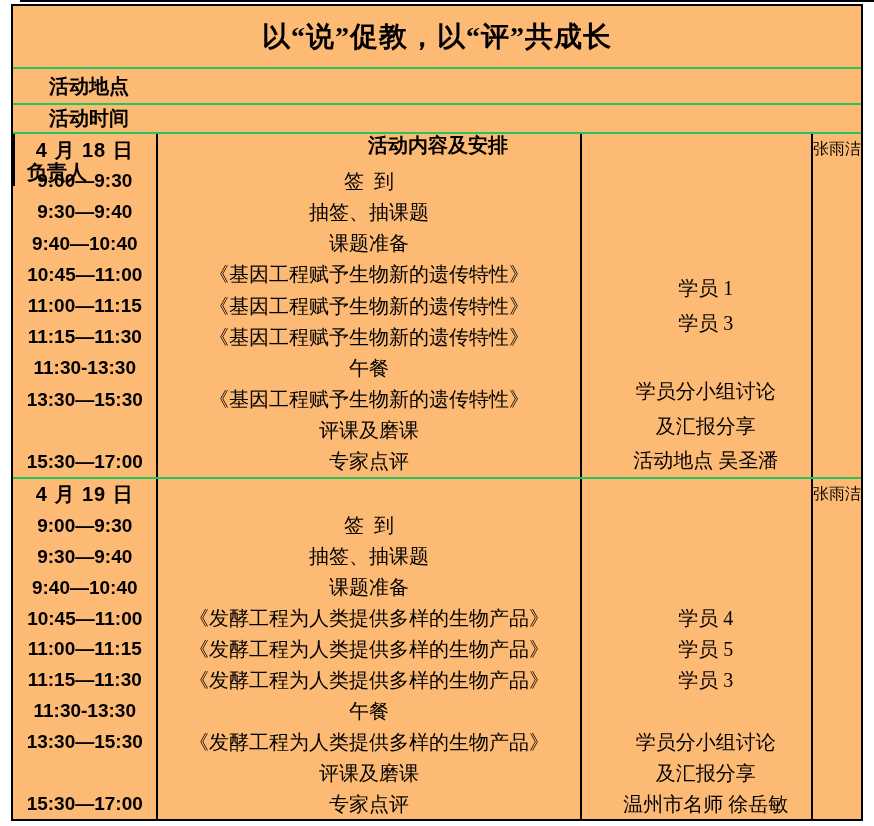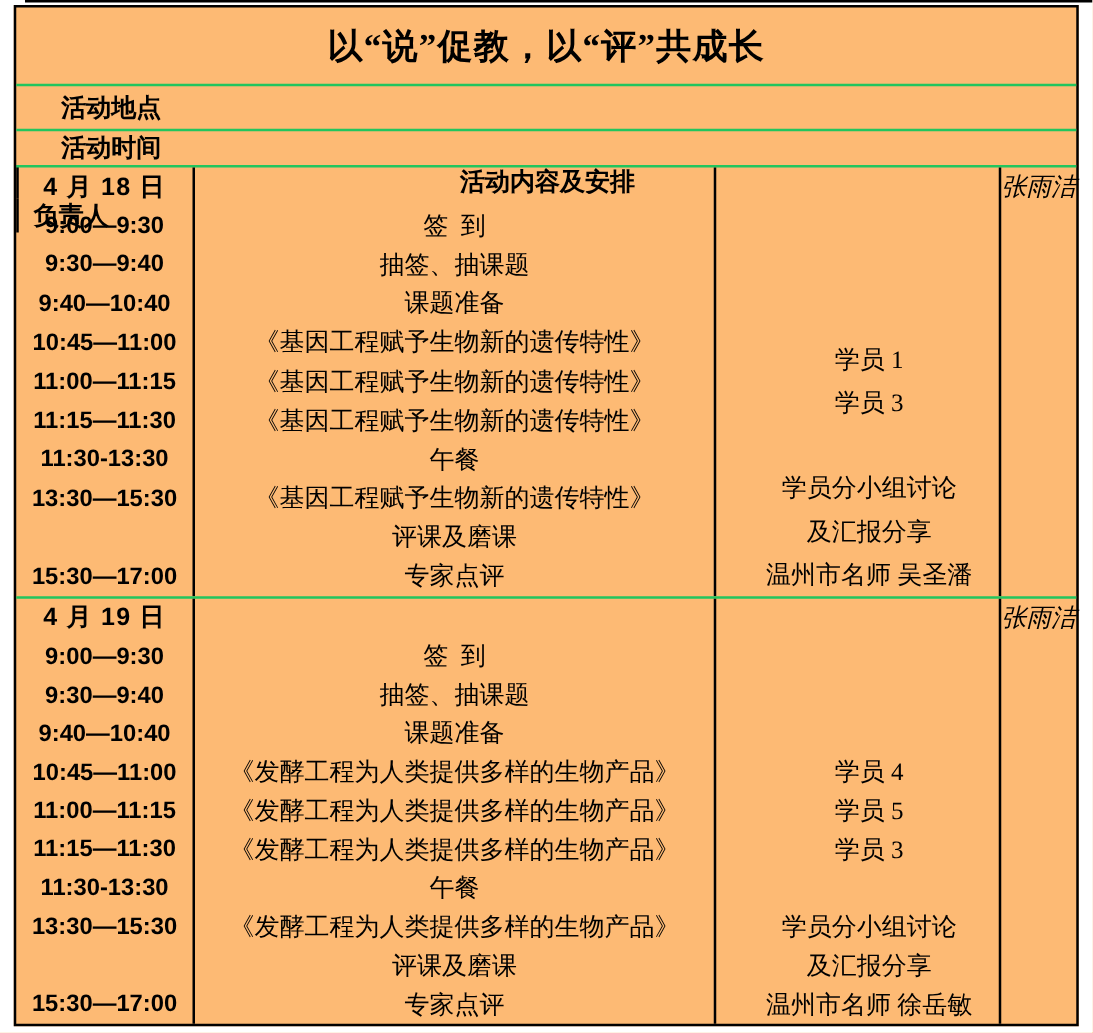--- a/index.html
+++ b/index.html
@@ -61,21 +61,21 @@
     font-family: "Liberation Sans", sans-serif;
     font-weight: bold; font-size: 19px;
   }
   .time-col .date-line { font-size: 20px; letter-spacing: 1px; }
   .content-col .line, .person-col .line {
     font-family: "Liberation Serif", serif; font-size: 20px;
   }
   .leader-col .leader-line {
     flex: 0 0 calc(100% / 11);
     display: flex; align-items: center; justify-content: center;
-    font-size: 20px; white-space: pre; font-style: italic;
+    font-size: 16px; white-space: pre;
   }
 </style>
 </head>
 <body>
 
 <div class="screen">
   <div class="top-crop-line"></div>
 
   <div class="sheet">
 
@@ -123,21 +123,21 @@
       <div class="col person-col person-w bl">
           <div class="line date-line"></div>
           <div class="line"></div>
           <div class="line"></div>
           <div class="line"></div>
           <div class="line">学员 1</div>
           <div class="line">学员 3</div>
           <div class="line"></div>
           <div class="line">学员分小组讨论</div>
           <div class="line">及汇报分享</div>
-          <div class="line">温州市名师 吴圣潘</div>
+          <div class="line">活动地点 吴圣潘</div>
         </div>
       <div class="col leader-col grow bl">
         <div class="leader-line">张雨洁</div>
       </div>
     </div>
 
     <div class="row day-row-2 bt">
       <div class="col time-col time-w">
           <div class="line date-line">4 月 19 日</div>
           <div class="line">9:00—9:30</div>

